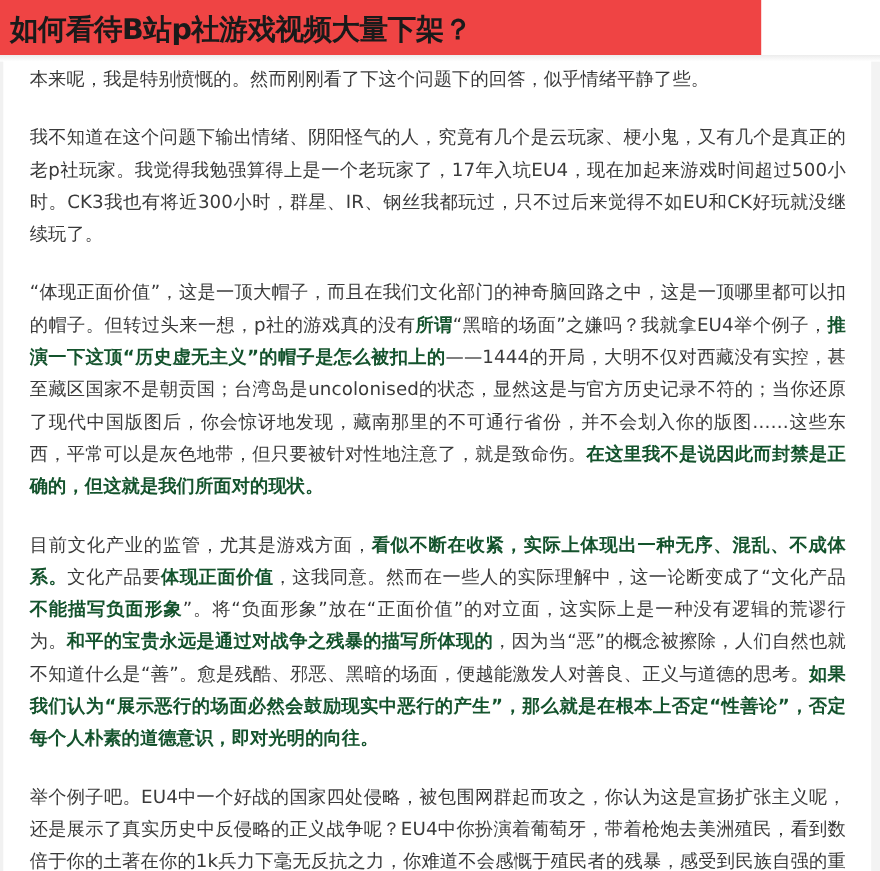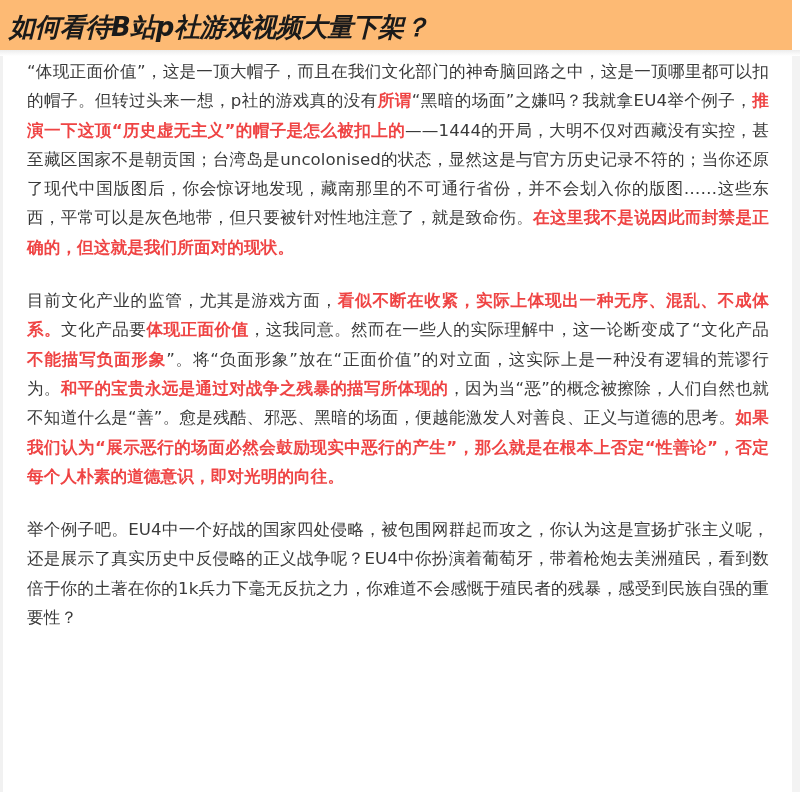--- a/index.html
+++ b/index.html
@@ -11,24 +11,23 @@
     width: 800px;
     height: 792px;
     overflow: hidden;
     position: relative;
     font-family: "DejaVu Sans", "Liberation Sans", sans-serif;
     color: #333333;
   }
   .header {
     position: absolute;
     left: 0; top: 0;
-    width: 792px;
+    width: 692px;
     height: 50px;
-    background: #fdba74;
-    font-style: italic;
+    background: #ef4444;
   }
   .title {
     position: absolute;
     left: 9px;
     top: 10px;
     margin: 0;
     font-size: 26px;
     line-height: 34px;
     font-weight: bold;
     color: #1a1a1a;
@@ -62,35 +61,37 @@
   .para {
     margin: 0 0 24px 0;
     font-size: 16.6px;
     line-height: 29.3px;
     color: #3a3a3a;
     text-align: justify;
     letter-spacing: 0.1px;
   }
   .para b {
     font-weight: bold;
-    color: #ef4444;
+    color: #14532d;
   }
 </style>
 </head>
 <body>
 
 <div class="header">
   <h1 class="title">如何看待B站p社游戏视频大量下架？</h1>
 </div>
 <div class="header-shadow"></div>
 <div class="left-edge"></div>
 <div class="right-gutter"></div>
 
 <div class="content">
 
+  <p class="para"><span>本来呢，我是特别愤慨的。然而刚刚看了下这个问题下的回答，似乎情绪平静了些。</span></p>
 
+  <p class="para"><span>我不知道在这个问题下输出情绪、阴阳怪气的人，究竟有几个是云玩家、梗小鬼，又有几个是真正的老p社玩家。我觉得我勉强算得上是一个老玩家了，17年入坑EU4，现在加起来游戏时间超过500小时。CK3我也有将近300小时，群星、IR、钢丝我都玩过，只不过后来觉得不如EU和CK好玩就没继续玩了。</span></p>
 
   <p class="para"><span>“体现正面价值”，这是一顶大帽子，而且在我们文化部门的神奇脑回路之中，这是一顶哪里都可以扣的帽子。但转过头来一想，p社的游戏真的没有</span><b>所谓</b><span>“黑暗的场面”之嫌吗？我就拿EU4举个例子，</span><b>推演一下这顶“历史虚无主义”的帽子是怎么被扣上的</b><span>——1444的开局，大明不仅对西藏没有实控，甚至藏区国家不是朝贡国；台湾岛是uncolonised的状态，显然这是与官方历史记录不符的；当你还原了现代中国版图后，你会惊讶地发现，藏南那里的不可通行省份，并不会划入你的版图……这些东西，平常可以是灰色地带，但只要被针对性地注意了，就是致命伤。</span><b>在这里我不是说因此而封禁是正确的，但这就是我们所面对的现状。</b></p>
 
   <p class="para"><span>目前文化产业的监管，尤其是游戏方面，</span><b>看似不断在收紧，实际上体现出一种无序、混乱、不成体系。</b><span>文化产品要</span><b>体现正面价值</b><span>，这我同意。然而在一些人的实际理解中，这一论断变成了“文化产品</span><b>不能描写负面形象</b><span>”。将“负面形象”放在“正面价值”的对立面，这实际上是一种没有逻辑的荒谬行为。</span><b>和平的宝贵永远是通过对战争之残暴的描写所体现的</b><span>，因为当“恶”的概念被擦除，人们自然也就不知道什么是“善”。愈是残酷、邪恶、黑暗的场面，便越能激发人对善良、正义与道德的思考。</span><b>如果我们认为“展示恶行的场面必然会鼓励现实中恶行的产生”，那么就是在根本上否定“性善论”，否定每个人朴素的道德意识，即对光明的向往。</b></p>
 
   <p class="para"><span>举个例子吧。EU4中一个好战的国家四处侵略，被包围网群起而攻之，你认为这是宣扬扩张主义呢，还是展示了真实历史中反侵略的正义战争呢？EU4中你扮演着葡萄牙，带着枪炮去美洲殖民，看到数倍于你的土著在你的1k兵力下毫无反抗之力，你难道不会感慨于殖民者的残暴，感受到民族自强的重要性？</span></p>
 </div>
 
 </body></html>

